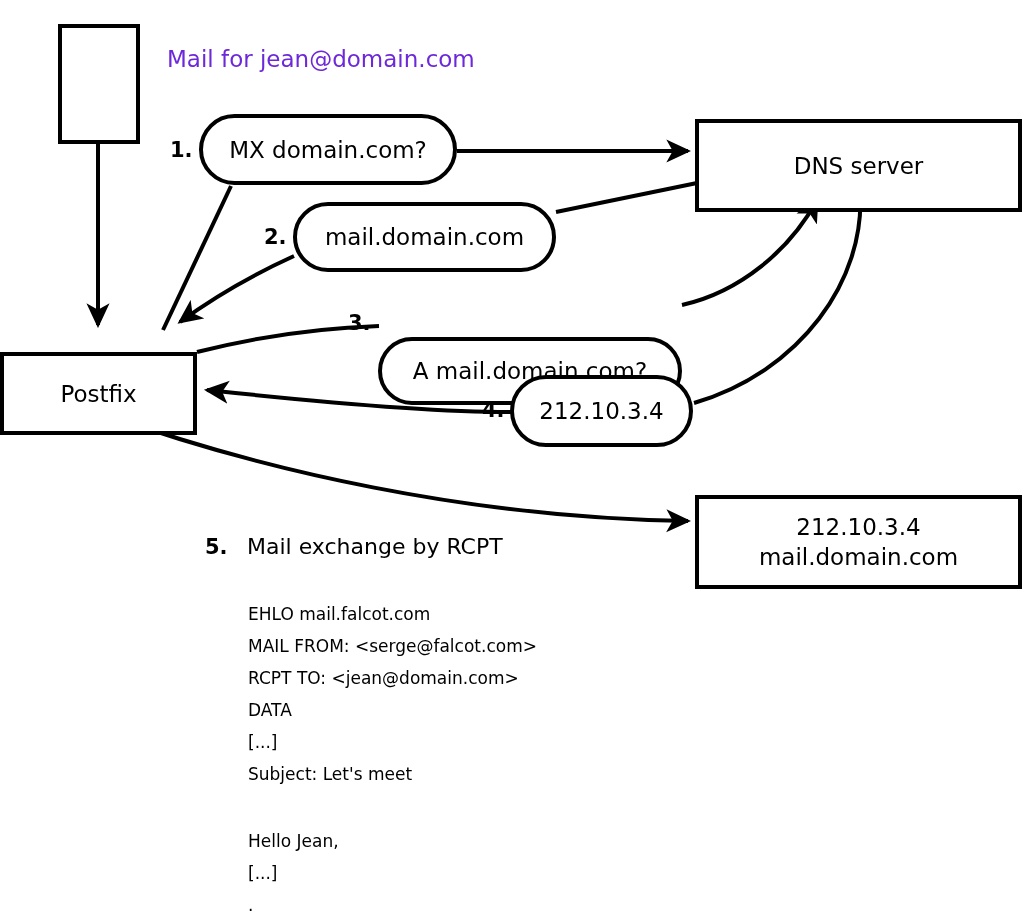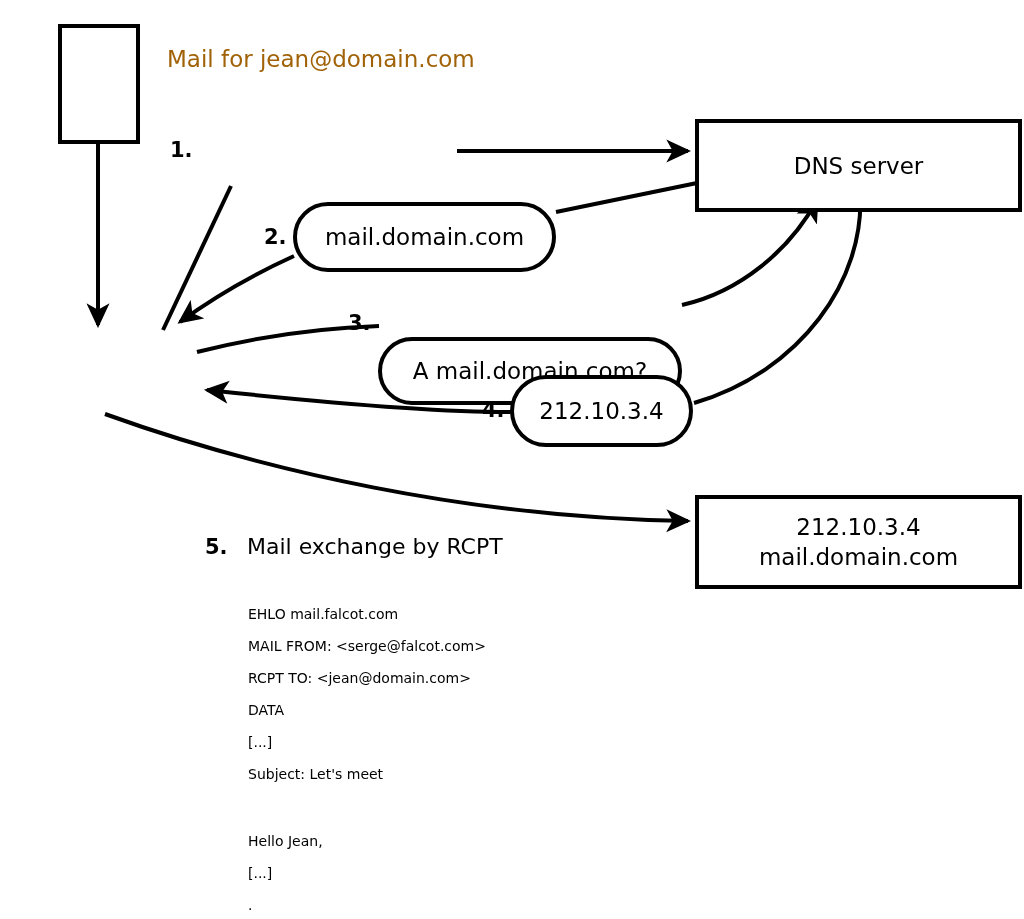--- a/index.html
+++ b/index.html
@@ -60,34 +60,34 @@
   .step-num {
     position: absolute;
     font-size: 21px;
     font-weight: bold;
     color: #000000;
     line-height: 1;
   }
   .plain-text {
     position: absolute;
     font-size: 23px;
-    color: #a16207;
+    color: #6d28d9;
     line-height: 1;
     white-space: nowrap;
   }
   .smtp-title {
     position: absolute;
     font-size: 22px;
     color: #000000;
     line-height: 1;
     white-space: nowrap;
   }
   .transcript {
     position: absolute;
-    font-size: 14px;
+    font-size: 17px;
     line-height: 32px;
     color: #000000;
     white-space: pre;
   }
 </style>
 </head>
 <body>
 
 <div id="stage">
 
@@ -116,33 +116,39 @@
 
     <path d="M 511 412 C 420 412 300 400 207 390" fill="none" stroke="#000000" stroke-width="4" marker-end="url(#arrowhead)"></path>
 
     <path d="M 105 414 C 260 470 470 518 688 521" fill="none" stroke="#000000" stroke-width="4" marker-end="url(#arrowhead)"></path>
   </svg>
 
   <div class="node-box" style="left:58px; top:2px; width:82px; height:120px;">
     <span class="node-label"></span>
   </div>
 
+  <div class="node-box" style="left:0px; top:330px; width:197px; height:83px;">
+    <span class="node-label">Postfix</span>
+  </div>
 
   <div class="node-box" style="left:695px; top:97px; width:327px; height:93px;">
     <span class="node-label">DNS server</span>
   </div>
 
   <div class="node-box" style="left:695px; top:473px; width:327px; height:94px;">
     <span class="node-label">212.10.3.4
 mail.domain.com</span>
   </div>
 
   <div class="plain-text" style="left:167px; top:48px;">Mail for jean@domain.com</div>
 
   <div class="step-num" style="left:170px; top:140px;">1.</div>
+  <div class="bubble" style="left:199px; top:114px; width:258px; height:71px;">
+    <span class="bubble-label">MX domain.com?</span>
+  </div>
 
   <div class="step-num" style="left:264px; top:227px;">2.</div>
   <div class="bubble" style="left:293px; top:202px; width:263px; height:70px;">
     <span class="bubble-label">mail.domain.com</span>
   </div>
 
   <div class="step-num" style="left:348px; top:313px;">3.</div>
   <div class="bubble" style="left:378px; top:290px; width:304px; height:68px;margin-top:47px;">
     <span class="bubble-label">A mail.domain.com?</span>
   </div>

